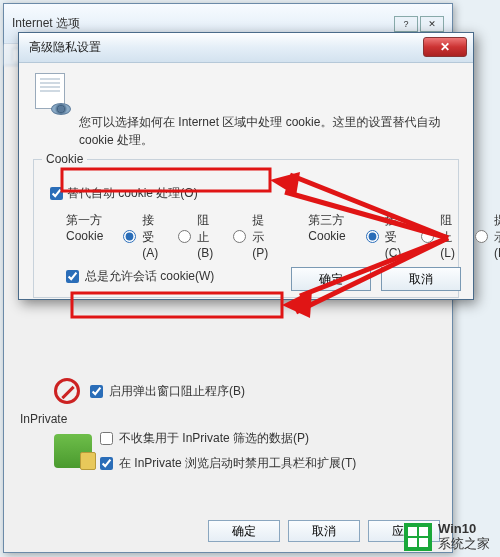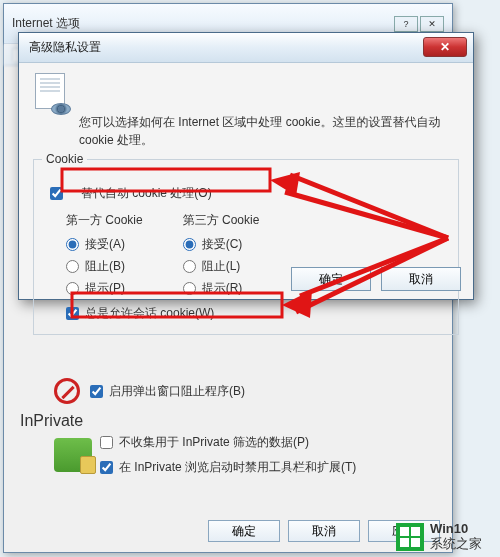--- a/index.html
+++ b/index.html
@@ -24,21 +24,21 @@
 .tabstrip { height:22px; background:linear-gradient(#eef4fa,#e2ecf4); border-bottom:1px solid #c5d3df; filter:blur(1px); opacity:.8; margin-bottom:2px; display:flex; gap:12px; padding:4px 8px; font-size:11px; color:#888;}
 .tabstrip span{background:#f6fbff;padding:0 8px;border:1px solid #d1dde7;border-bottom:none;}
 
 .parent-spacer { height: 300px; }
 
 .popup-row { display:flex; align-items:center; gap:6px; margin:4px 0 4px 40px; }
 .popup-row .redcircle { width:26px;height:26px;border:3px solid #c22;border-radius:50%;position:relative;margin-right:4px;}
 .popup-row .redcircle::after{content:"";position:absolute;width:16px;height:3px;background:#c22;top:10px;left:3px;transform:rotate(-45deg);}
 .popup-label { font-size:12px; }
 
-.groupbox-label { font-size:16px; color:#333; margin:8px 0 4px 6px; }
+.groupbox-label { font-size:12px; color:#333; margin:8px 0 4px 6px; }
 
 .inprivate-row { display:flex; align-items:center; gap:8px; margin:4px 0 4px 40px; }
 .inprivate-icon { width:38px;height:34px;background:linear-gradient(#6ebe4a,#4a9a2e);border-radius:4px;position:relative;flex-shrink:0;}
 .inprivate-icon::after{content:"";position:absolute;right:-4px;bottom:-2px;width:14px;height:16px;background:#e8c85a;border:1px solid #b89a3a;border-radius:2px;}
 .inprivate-checks { display:flex; flex-direction:column; gap:8px; }
 .inprivate-checks label { display:flex; align-items:center; gap:6px; font-size:12px;}
 
 .parent-btnrow { position:absolute; bottom:10px; right:12px; display:flex; gap:8px;}
 .parent-btnrow button { width:72px; height:22px; font-size:12px; background:linear-gradient(#fafcfe,#e6eef5); border:1px solid #8aa6bf;}
 
@@ -64,39 +64,39 @@
 .desc-row { display:flex; gap:10px; align-items:flex-start; margin-bottom:10px;}
 .desc-icon { width:36px;height:40px;position:relative;flex-shrink:0;}
 .desc-icon .sheet{width:30px;height:36px;background:#fff;border:1px solid #9ab;position:absolute;top:0;left:2px;}
 .desc-icon .sheet::before{content:"";position:absolute;top:4px;left:4px;right:4px;height:2px;background:#cfd9e2;box-shadow:0 4px 0 #cfd9e2,0 8px 0 #cfd9e2,0 12px 0 #cfd9e2;}
 .desc-icon .eye{position:absolute;bottom:-2px;right:-2px;width:20px;height:12px;background:radial-gradient(circle,#5a7a9a 30%,#3a5a7a 31%,#8aaac6 60%);border-radius:50%;border:1px solid #5a7a9a;}
 .desc-text { font-size:12px; line-height:1.5;margin-top:40px; }
 
 .cookie-group { border:1px solid #c8d2db; padding:23px 12px 12px; position:relative; margin-top:6px;}
 .cookie-group > .legend { position:absolute; top:-8px; left:8px; background:#f4f4f4; padding:0 4px; font-size:12px;}
 
-.override-row { display:flex; align-items:center; gap:18px; margin:2px 0 10px 4px;}
+.override-row { display:flex; align-items:center; gap:4px; margin:2px 0 10px 4px;}
 
 .cookie-cols { display:flex; gap:40px; margin:4px 0 8px 20px;}
-.col { display:flex; flex-direction:column; gap:5px;}
+.col { display:flex; gap:20px;}
 .col .col-title { margin-bottom:2px; font-size:12px;}
 .radio-row { display:flex; align-items:center; gap:6px; font-size:12px;}
 
 .session-row { display:flex; align-items:center; gap:6px; margin:6px 0 0 20px;}
 
 .child-btnrow { position:absolute; bottom:8px; right:12px; display:flex; gap:10px;}
 .child-btnrow button { width:80px; height:24px; font-size:12px; background:linear-gradient(#fbfdff,#e4edf4); border:1px solid #7a99b3;}
 
 input[type=checkbox], input[type=radio] { width:13px; height:13px; accent-color:#2a6db8;}
 
 
 .annot { position:absolute; top:0; left:0; width:100%; height:100%; pointer-events:none; z-index:50;}
 
 
-.watermark { position:absolute; bottom:6px; right:18px; display:flex; align-items:center; gap:6px; z-index:60;}
+.watermark { position:absolute; bottom:6px; right:10px; display:flex; align-items:center; gap:6px; z-index:60;}
 .wm-icon { width:28px;height:28px; background:#1aa83a; display:grid; grid-template-columns:1fr 1fr; grid-template-rows:1fr 1fr; gap:2px; padding:4px;}
 .wm-icon div{background:#fff; }
 .wm-text { font-size:13px; color:#333; line-height:1.1;}
 .wm-text .l1{font-weight:bold;}
 </style>
 </head>
 <body>
 
 <div class="parent-dialog">
   <div class="parent-titlebar">

